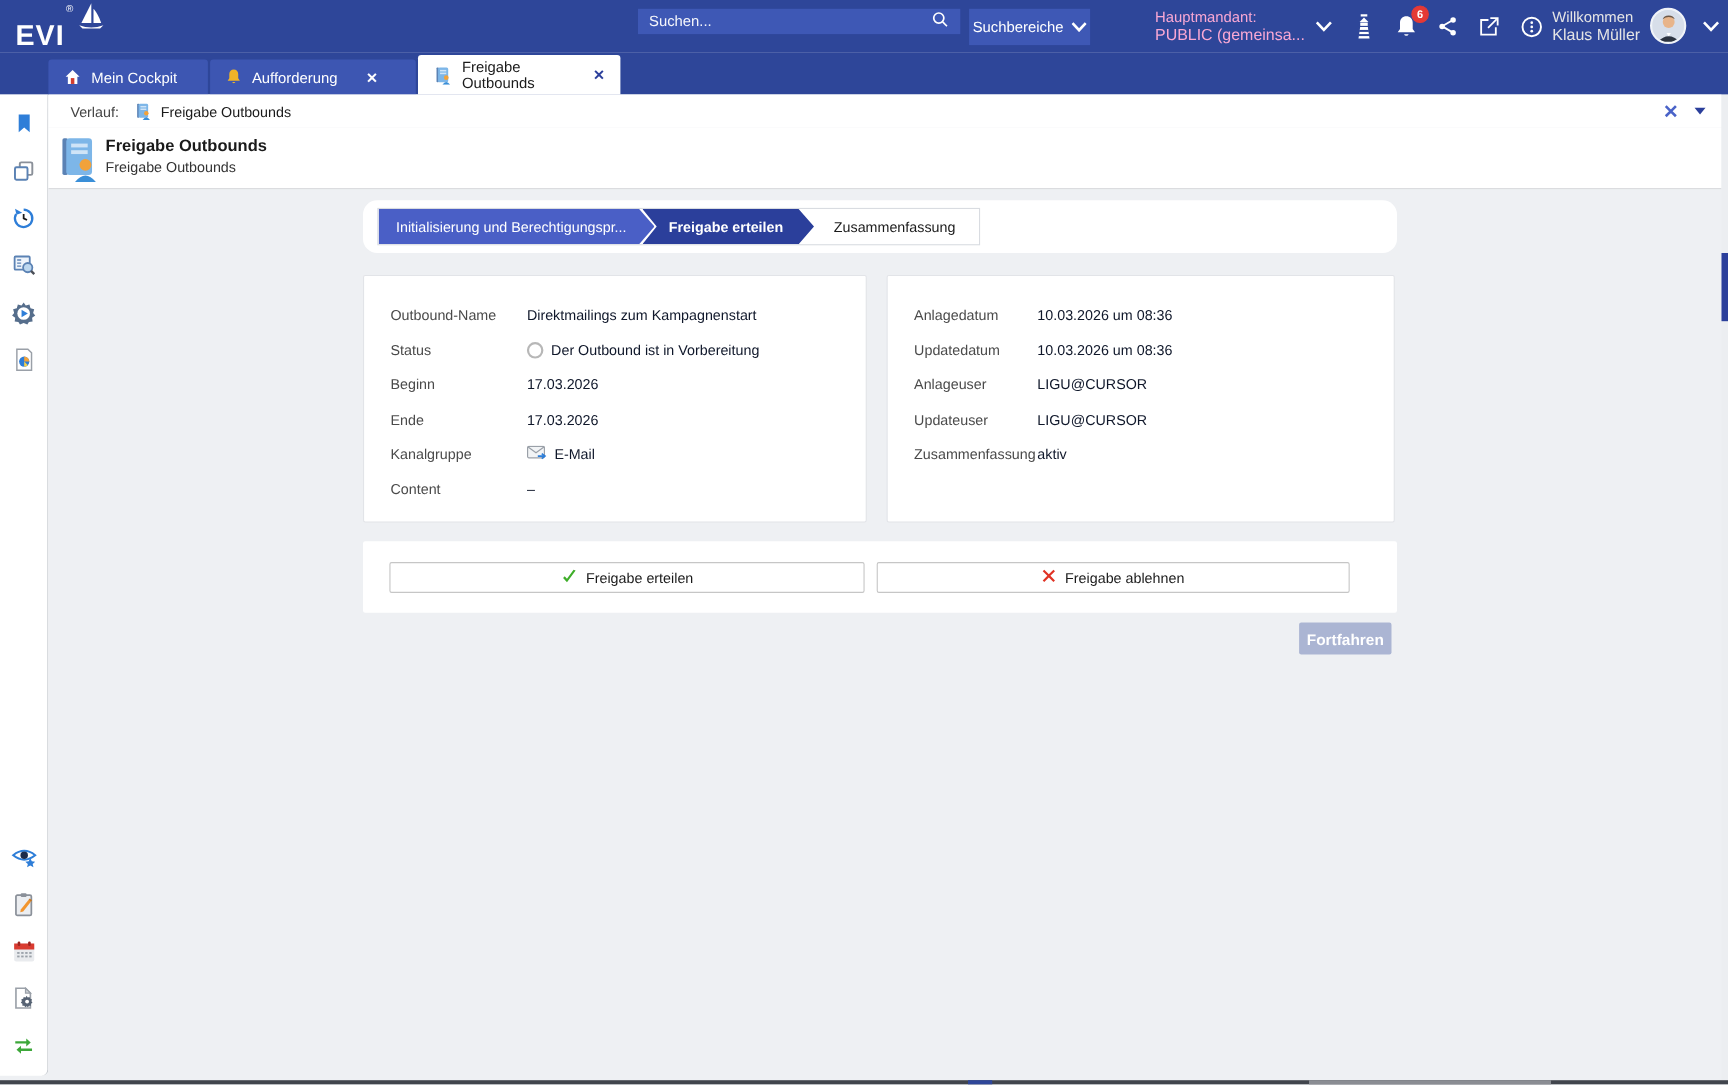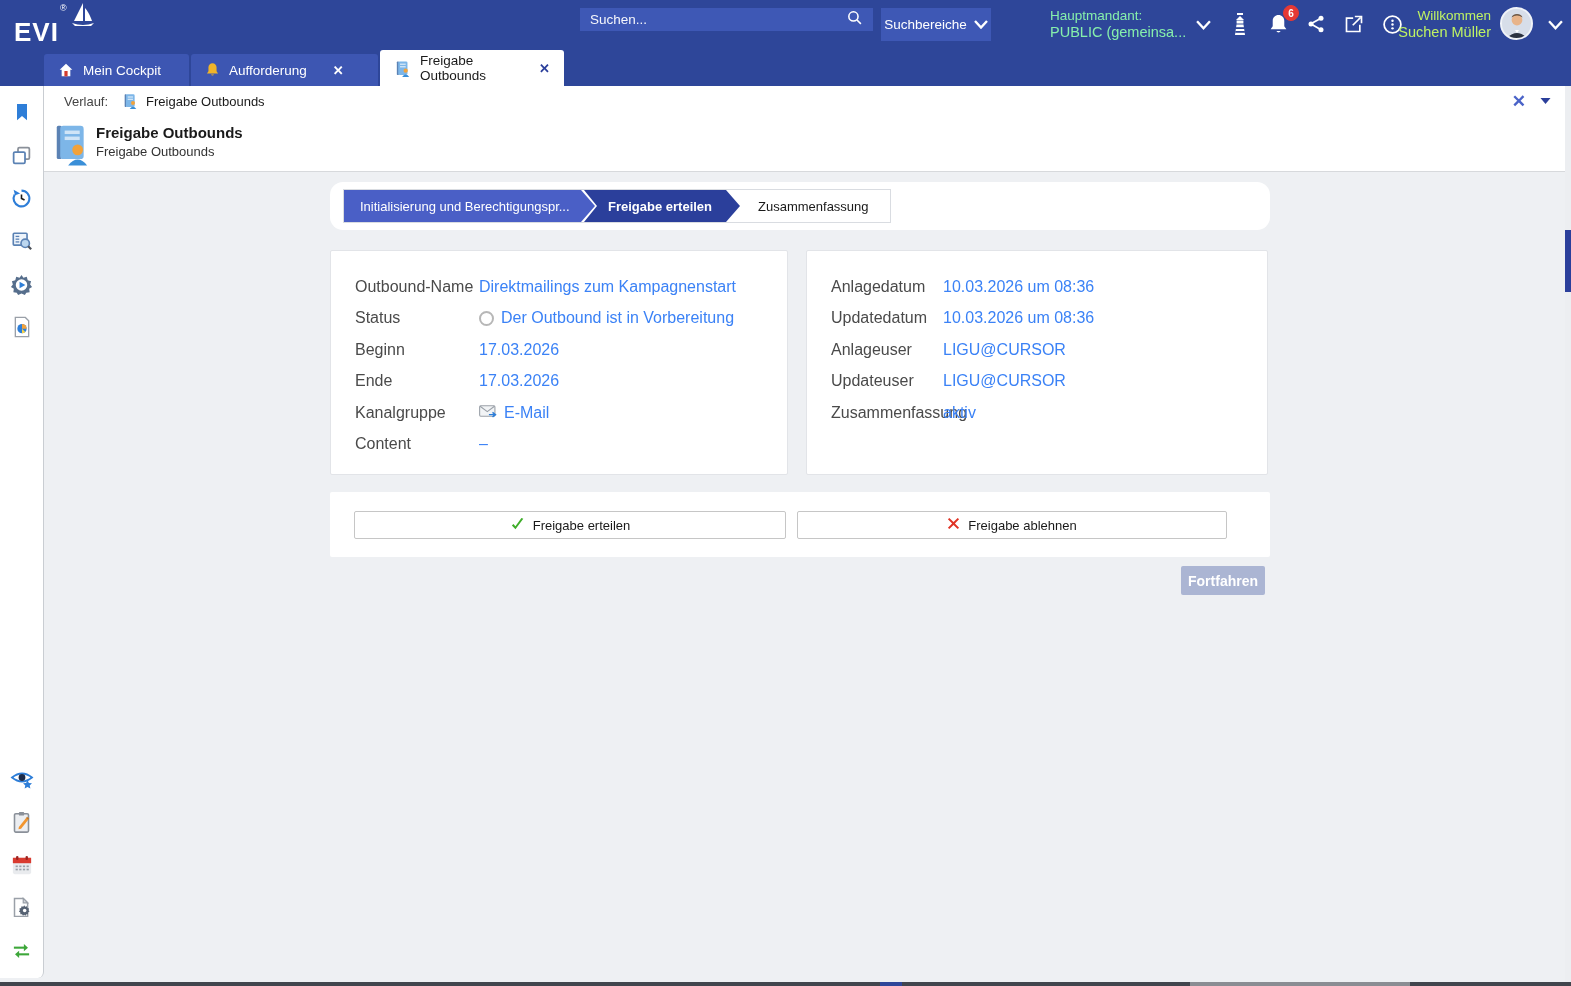--- a/index.html
+++ b/index.html
@@ -11,26 +11,26 @@
   .logo { display:flex; align-items:flex-start; margin-left:14px; color:#fff; }
   .logo .txt { font-size:26px; font-weight:bold; letter-spacing:1px; line-height:34px;margin-top:16px; }
   .logo .reg { font-size:9px; margin-top:4px; margin-left:1px; }
   .logo svg { margin-left:3px; margin-top:2px; }
 
   .search-wrap { position:absolute; left:580px; top:8px; width:293px; height:23px; background:#3e58b5; display:flex; align-items:center; padding:0 10px; }
   .search-wrap input { flex:1; background:transparent; border:none; outline:none; color:#fff; font-size:13.5px; font-family:"Liberation Sans",sans-serif; }
   .search-wrap input::placeholder { color:#fff; opacity:.95; }
   .scope-btn { position:absolute; left:881px; top:8px; width:110px; height:33px; background:#3e58b5; color:#fff; font-size:13.5px; display:flex; align-items:center; justify-content:center; gap:7px; cursor:pointer; }
 
-  .client { position:absolute; left:1050px; top:7px; color:#86efac; font-size:13.5px; line-height:17px; }
+  .client { position:absolute; left:1050px; top:7px; color:#f9a8d4; font-size:13.5px; line-height:17px; }
   .client .l2 { font-size:14.5px; }
   .hd-caret { position:absolute; top:16px; color:#fff; }
   .hd-ic { position:absolute; top:10px; width:28px; height:28px; display:flex; align-items:center; justify-content:center; cursor:pointer; }
   .badge { position:absolute; top:-5px; right:-7px; min-width:16px; height:16px; border-radius:8px; background:#e53935; color:#fff; font-size:10px; font-weight:bold; display:flex; align-items:center; justify-content:center; padding:0 3px; border:1px solid #e53935; }
-  .welcome { position:absolute; right:80px; top:7px; text-align:right; color:#bef264; font-size:13.5px; line-height:17px; }
+  .welcome { position:absolute; right:80px; top:7px; color:#e5e5e5; font-size:13.5px; line-height:17px; }
   .welcome .l2 { font-size:14.5px; }
   .avatar { position:absolute; right:38px; top:7px; width:33px; height:33px; border-radius:50%; background:#dfe6ef; overflow:hidden; border:2px solid #f0f3f8; cursor:pointer; }
 
   
   .tabbar { position:absolute; left:0; top:48px; width:1571px; height:38px; background:#2e4699; display:flex; align-items:flex-end; padding-left:44px; }
   .tab { height:32px; background:#3d56b2; color:#fff; display:flex; align-items:center; font-size:13.5px; padding:0 14px; margin-right:2px; border-radius:3px 3px 0 0; cursor:pointer; }
   .tab .ticon { margin-right:9px; display:flex; }
   .tab .tclose { margin-left:26px; font-size:13px; font-weight:bold; cursor:pointer; }
   .tab.active { height:36px; background:#fff; color:#1a1a1a; font-size:13.5px; }
   .tab.active .tclose { color:#2b3f9b; }
@@ -61,23 +61,23 @@
   .wizard-card { position:absolute; left:286px; top:10px; width:940px; height:48px; background:#fff; border-radius:13px; }
   .steps { position:absolute; left:13px; top:7px; height:34px; width:548px; border:1px solid #d9dce1; background:#fff; display:flex; align-items:stretch; overflow:hidden; }
   .step { display:flex; align-items:center; font-size:13px; white-space:nowrap; }
   .step-done { width:251px; background:#4a5fc6; color:#fff; padding:0 26px 0 16px; clip-path:polygon(0 0, calc(100% - 14px) 0, 100% 50%, calc(100% - 14px) 100%, 0 100%); }
   .step-active { width:156px; background:#2b3f9b; color:#fff; font-weight:bold; margin-left:-11px; padding:0 24px 0 24px; clip-path:polygon(0 0, calc(100% - 14px) 0, 100% 50%, calc(100% - 14px) 100%, 0 100%, 13px 50%); }
   .step-todo { color:#1a1a1a; padding:0 18px; }
 
   .panel { position:absolute; top:78px; height:225px; background:#fff; border:1px solid #e2e4e8; border-radius:2px; padding:20px 0 0 24px; }
   .panel-left { left:286px; width:458px; }
   .panel-right { left:762px; width:462px; }
-  .frow { display:flex; align-items:center; height:31.5px; font-size:16px; }
+  .frow { display:flex; align-items:center; height:31.5px; font-size:13px; }
   .flabel { width:124px; color:#4a4a4a; flex:none; }
-  .fvalue { color:#3b82f6; display:flex; align-items:center; gap:7px; }
+  .fvalue { color:#0f172a; display:flex; align-items:center; gap:7px; }
   .radio { width:15px; height:15px; border-radius:50%; border:2px solid #b7b7b7; background:#fff; flex:none; cursor:pointer; }
 
   .actions-card { position:absolute; left:286px; top:320px; width:940px; height:65px; background:#fff; border-radius:2px; }
   .act-btn { position:absolute; top:19px; height:28px; background:#fff; border:1px solid #c6c6c6; border-radius:2px; display:flex; align-items:center; justify-content:center; gap:8px; font-size:13px; font-family:"Liberation Sans",sans-serif; color:#1a1a1a; cursor:pointer; }
   .act-approve { left:24px; width:432px; }
   .act-reject { left:467px; width:430px; }
 
   .continue-btn { position:absolute; left:1137px; top:394px; width:84px; height:29px; background:#abb5d3; border:none; border-radius:2px; color:#fff; font-size:14px; font-weight:bold; font-family:"Liberation Sans",sans-serif; cursor:default; }
 
   
@@ -173,21 +173,21 @@
     <svg width="21" height="21" viewBox="0 0 24 24">
       <circle cx="12" cy="12" r="9.6" fill="none" stroke="#fff" stroke-width="2"></circle>
       <circle cx="12" cy="7.6" r="1.4" fill="#fff"></circle>
         <circle cx="12" cy="12" r="1.4" fill="#fff"></circle>
         <circle cx="12" cy="16.4" r="1.4" fill="#fff"></circle>
     </svg>
   </div>
 
   <div class="welcome">
     <div>Willkommen</div>
-    <div class="l2">Suchen Müller</div>
+    <div class="l2">Klaus Müller</div>
   </div>
 
   <div class="avatar">
     <svg width="30" height="30" viewBox="0 0 30 30">
       <rect width="30" height="30" fill="#d7dee9"></rect>
       <circle cx="15" cy="11" r="5.4" fill="#e8b48a"></circle>
       <path d="M9.5 8.5 Q15 4.5 20.5 8.5 Q19.5 5 15 5 Q10.5 5 9.5 8.5 Z" fill="#6e5846"></path>
       <path d="M4 30 Q15 18 26 30 Z" fill="#2c3340"></path>
       <path d="M13 21 L15 24 L17 21 Z" fill="#fff"></path>
     </svg>

